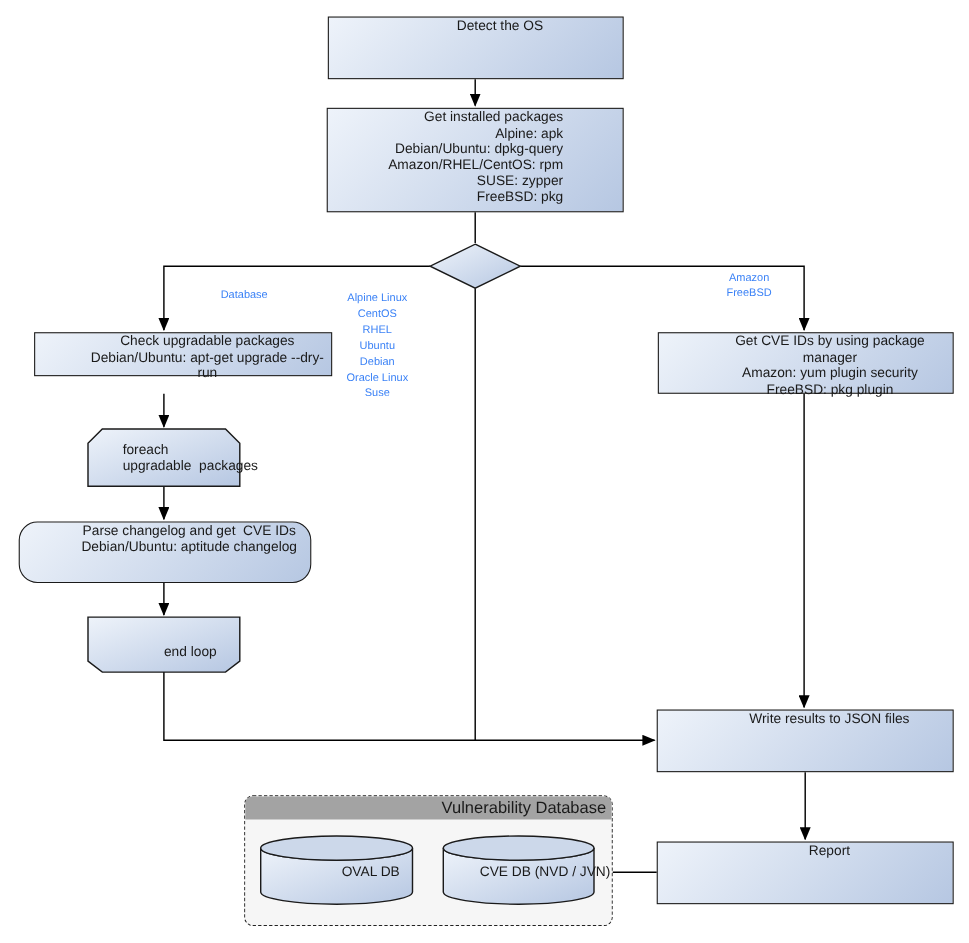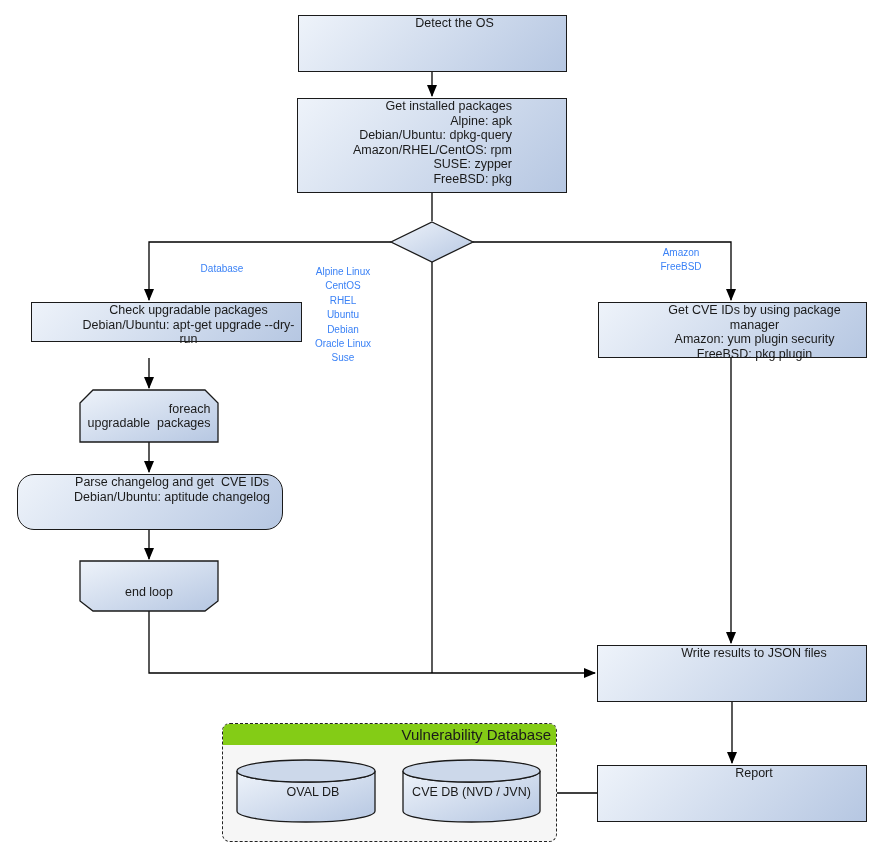--- a/index.html
+++ b/index.html
@@ -38,25 +38,26 @@
   }
   .t-center { text-align: center; }
   .t-right  { text-align: right; padding-right: 54px; box-sizing: border-box; }
   
   .shape-label {
     position: absolute;
     z-index: 3;
     display: flex;
     align-items: center;
     justify-content: center;
-    text-align: right;
+    text-align: left;
     white-space: pre-wrap;
     font-size: 12.5px;
     line-height: 14.5px;
     color: #1a1a1a;
+    margin-left: 24px;
   }
   
   .edge-label {
     position: absolute;
     z-index: 3;
     font-size: 10px;
     line-height: 14.4px;
     white-space: pre-wrap;
     color: #3b82f6;
   }
@@ -66,21 +67,21 @@
     left: 222px; top: 723px;
     width: 335px; height: 119px;
     box-sizing: border-box;
     background: #f6f6f6;
     border: 1.6px dashed #222222;
     border-radius: 8px;
     z-index: 0;
   }
   .vdb-titlebar {
     height: 21px;
-    background: #84cc16;
+    background: #a3a3a3;
     border-radius: 6px 6px 0 0;
     display: flex;
     align-items: center;
     justify-content: flex-end;
     padding-right: 5px;
     font-size: 15px;
     color: #1a1a1a;
   }
 </style>
 </head>

